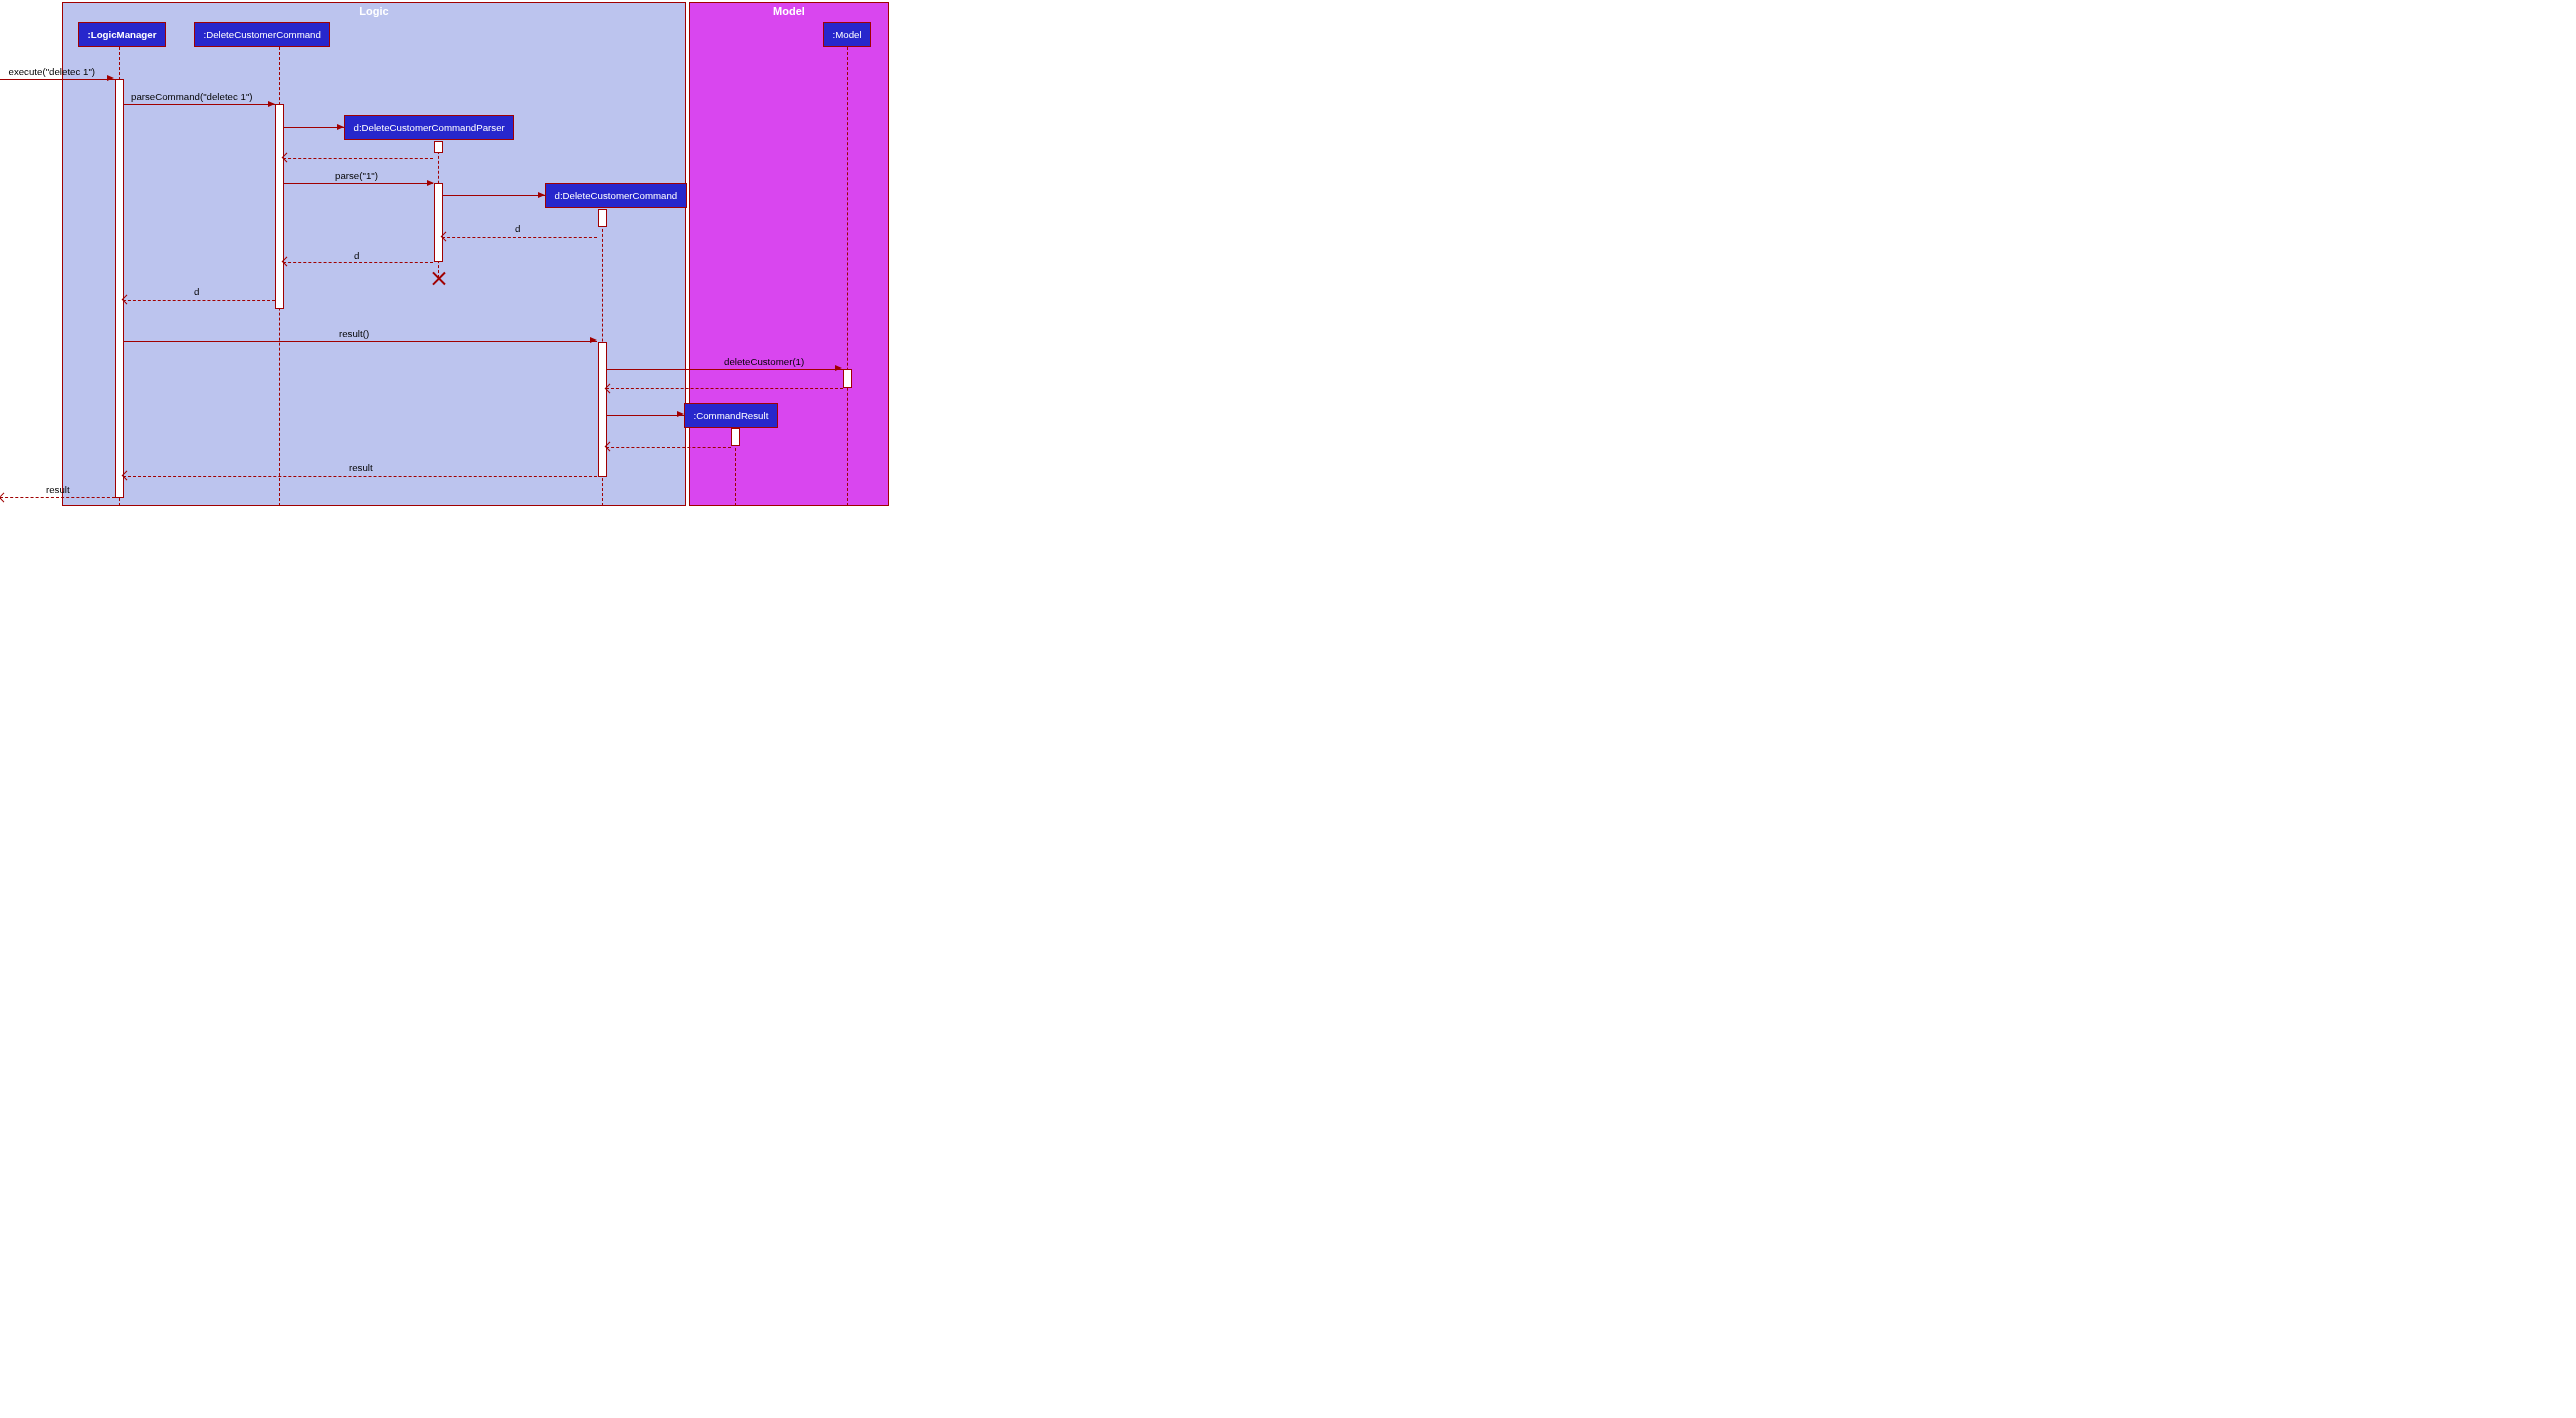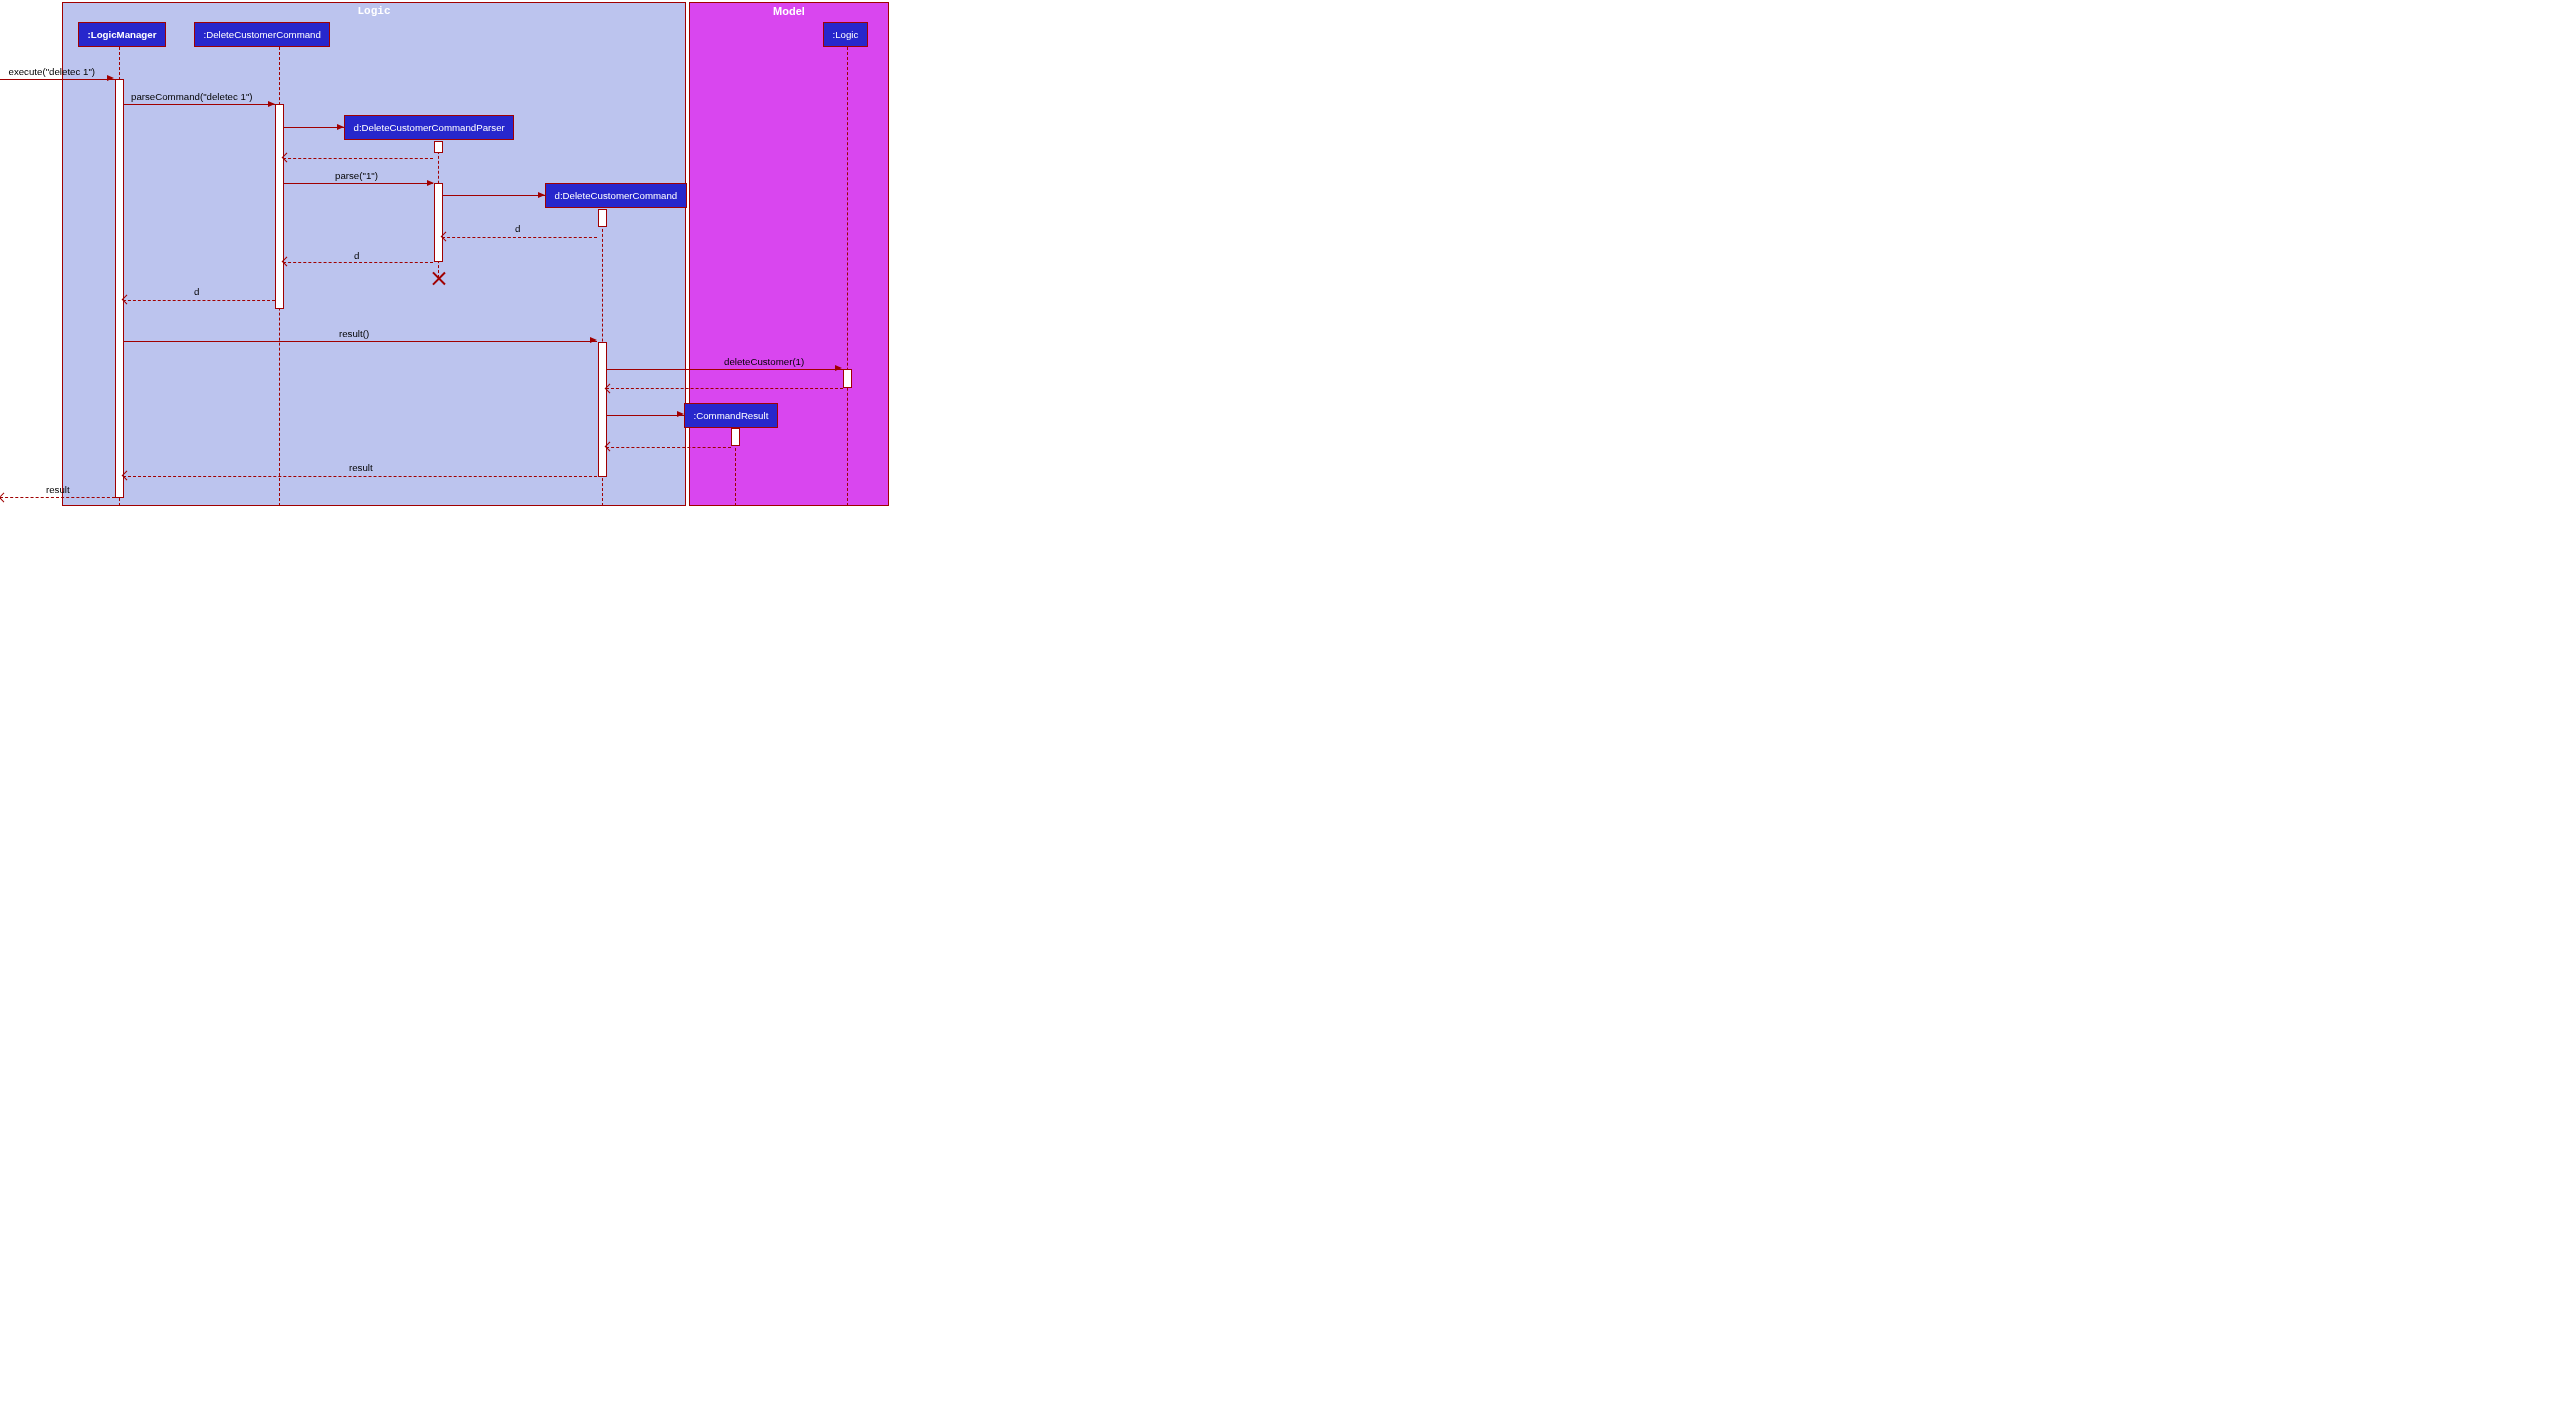--- a/index.html
+++ b/index.html
@@ -1,21 +1,21 @@
 <!DOCTYPE html>
 <html style="font-size:9.7px"><head>
 <meta charset="utf-8">
 <style>
   * { box-sizing: border-box; margin: 0; padding: 0; }
   body { font-family: Arial, sans-serif; background: #fff; width: 922px; height: 508px; position: relative; overflow: hidden; }
   .frame { position: absolute; border: 1.2px solid; }
   .frame-logic { background: #bcc4ee; border-color: #a00000; }
   .frame-model { background: #d946ef; border-color: #a00000; }
   .frame-title { position: absolute; top: 0; color: #fff; font-size: 11px; font-weight: bold; padding: 1.2px 4.9px; }
-  .frame-logic .frame-title { left: 50%; transform: translateX(-50%); font-family: Liberation Mono, monospace; }
+  .frame-logic .frame-title { left: 50%; transform: translateX(-50%); }
   .frame-model .frame-title { left: 50%; transform: translateX(-50%); }
   .objbox { position: absolute; background: #2727cc; border: 1.2px solid #a00000; color: #fff; font-size: 9.7px; padding: 6px 8.5px; text-align: center; white-space: nowrap; }
   .lifeline { position: absolute; border-left: 1.2px dashed #a00000; width: 0; }
   .activation { position: absolute; background: #fff; border: 1.2px solid #a00000; width: 8.5px; }
   .msg { position: absolute; color: #000; font-size: 9.7px; white-space: nowrap; }
   .arrow-line { position: absolute; background: #a00000; height: 1.2px; }
   .arrow-dash { position: absolute; border-top: 1.2px dashed #a00000; height: 0; }
   .arrow-head-r { position: absolute; width: 0; height: 0; border-left: 7.3px solid #a00000; border-top: 3.6px solid transparent; border-bottom: 3.6px solid transparent; }
   .arrow-head-l-open { position: absolute; width: 7.3px; height: 7.3px; border-left: 1.2px solid #a00000; border-bottom: 1.2px solid #a00000; transform: rotate(45deg); }
   .destroy { position: absolute; width: 14.6px; height: 14.6px; }
@@ -31,21 +31,21 @@
 </div>
 <div class="frame frame-model" style="left:689px; top:2.4px; width:200px; height:504px;">
   <div class="frame-title">Model</div>
 </div>
 
 <div class="objbox" style="left:78px; top:22px;font-weight:bold;">:LogicManager</div>
 <div class="objbox" style="left:194px; top:22px;">:DeleteCustomerCommand</div>
 <div class="objbox" style="left:344px; top:115px;">d:DeleteCustomerCommandParser</div>
 <div class="objbox" style="left:545px; top:183px;">d:DeleteCustomerCommand</div>
 <div class="objbox" style="left:684px; top:403px;">:CommandResult</div>
-<div class="objbox" style="left:823px; top:22px;">:Logic</div>
+<div class="objbox" style="left:823px; top:22px;">:Model</div>
 
 <div class="lifeline" style="left:119px; top:47px; height:459px;"></div>
 <div class="lifeline" style="left:279px; top:47px; height:459px;"></div>
 <div class="lifeline" style="left:438px; top:141px; height:137px;"></div>
 <div class="lifeline" style="left:602px; top:209px; height:297px;"></div>
 <div class="lifeline" style="left:735px; top:428px; height:78px;"></div>
 <div class="lifeline" style="left:847px; top:47px; height:459px;"></div>
 
 <div class="activation" style="left:115px; top:79px; height:419px;"></div>
 <div class="activation" style="left:275px; top:104px; height:205px;"></div>

